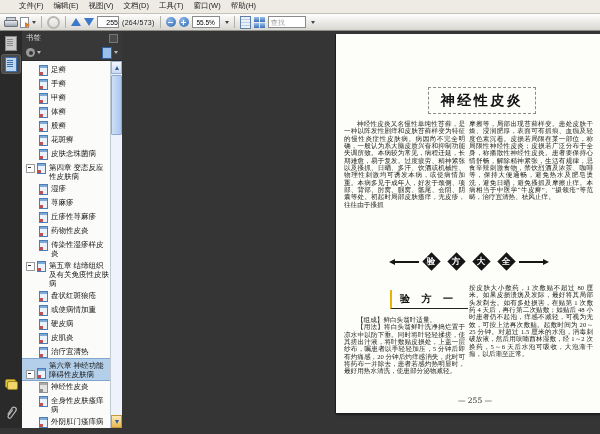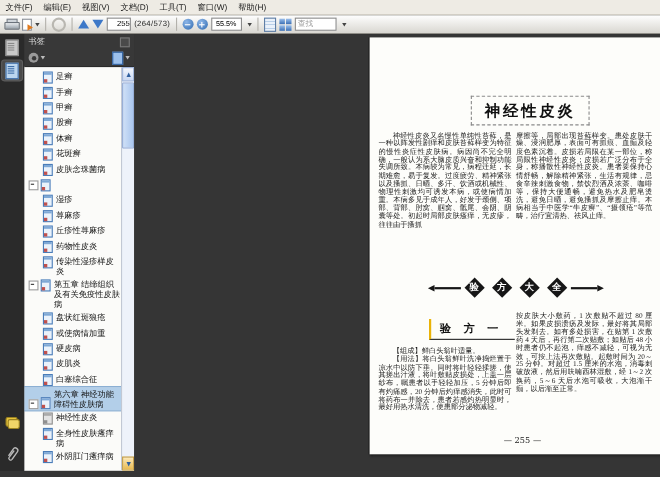--- a/index.html
+++ b/index.html
@@ -1,19 +1,19 @@
 <!DOCTYPE html>
 <html><head>
 <meta charset="utf-8">
 <style>
   html,body{margin:0;padding:0;background:#555;}
   #app{position:relative;width:600px;height:434px;overflow:hidden;background:#353535;
        font-family:"Liberation Sans",sans-serif;-webkit-font-smoothing:antialiased;}
   
-  .menubar{height:13px;background:#eeebe4;border-bottom:1px solid #c6c2b8;display:flex;align-items:center;padding-left:0;}
+  .menubar{height:13px;background:#eeebe4;border-bottom:1px solid #c6c2b8;display:flex;padding-left:14px;}
   .menu-item{font-size:7.5px;color:#1c1c1c;padding:1px 5px;cursor:default;}
   
   .toolbar{height:16px;background:linear-gradient(#fefefe,#d9d7d1);border-bottom:1px solid #8f8d87;
            display:flex;align-items:center;gap:3px;padding:0 4px;}
   .tsep{width:1px;height:12px;background:#b3b1ab;margin:0 2px;}
   .tbtn{display:flex;align-items:center;justify-content:center;height:14px;}
   .caret{width:0;height:0;border-left:2.5px solid transparent;border-right:2.5px solid transparent;border-top:3px solid #444;margin-left:2px;}
   .icon-print{width:12px;height:10px;position:relative;}
   .icon-print .pr-top{position:absolute;left:2px;top:0;width:8px;height:3px;background:#cfd4da;border:1px solid #7d848c;}
   .icon-print .pr-body{position:absolute;left:0;top:3px;width:12px;height:5px;background:linear-gradient(#e8ebee,#9aa3ad);border:1px solid #6b727b;border-radius:1px;}
@@ -217,37 +217,38 @@
           <div class="trow chld">
               <span class="bmk"></span>
               <span class="lbl">手癣</span>
             </div>
           <div class="trow chld">
               <span class="bmk"></span>
               <span class="lbl">甲癣</span>
             </div>
           <div class="trow chld">
               <span class="bmk"></span>
+              <span class="lbl">体癣</span>
+            </div>
+          <div class="trow chld">
+              <span class="bmk"></span>
               <span class="lbl">股癣</span>
-            </div>
-          <div class="trow chld">
-              <span class="bmk"></span>
-              <span class="lbl">体癣</span>
             </div>
           <div class="trow chld">
               <span class="bmk"></span>
               <span class="lbl">花斑癣</span>
             </div>
           <div class="trow chld">
               <span class="bmk"></span>
               <span class="lbl">皮肤念珠菌病</span>
             </div>
           <div class="trow">
               <span class="exp"></span>
               <span class="bmk"></span>
+              <span class="lbl">第四章 变态反应性皮肤病</span>
             </div>
           <div class="trow chld">
               <span class="bmk"></span>
               <span class="lbl">湿疹</span>
             </div>
           <div class="trow chld">
               <span class="bmk"></span>
               <span class="lbl">荨麻疹</span>
             </div>
           <div class="trow chld">
@@ -278,21 +279,21 @@
           <div class="trow chld">
               <span class="bmk"></span>
               <span class="lbl">硬皮病</span>
             </div>
           <div class="trow chld">
               <span class="bmk"></span>
               <span class="lbl">皮肌炎</span>
             </div>
           <div class="trow chld">
               <span class="bmk"></span>
-              <span class="lbl">白塞综合征</span>
+              <span class="lbl">治疗宜清热</span>
             </div>
           <div class="trow sel">
               <span class="exp"></span>
               <span class="bmk"></span>
               <span class="lbl">第六章 神经功能障碍性皮肤病</span>
             </div>
           <div class="trow chld gray">
               <span class="bmk"></span>
               <span class="lbl">神经性皮炎</span>
             </div>

